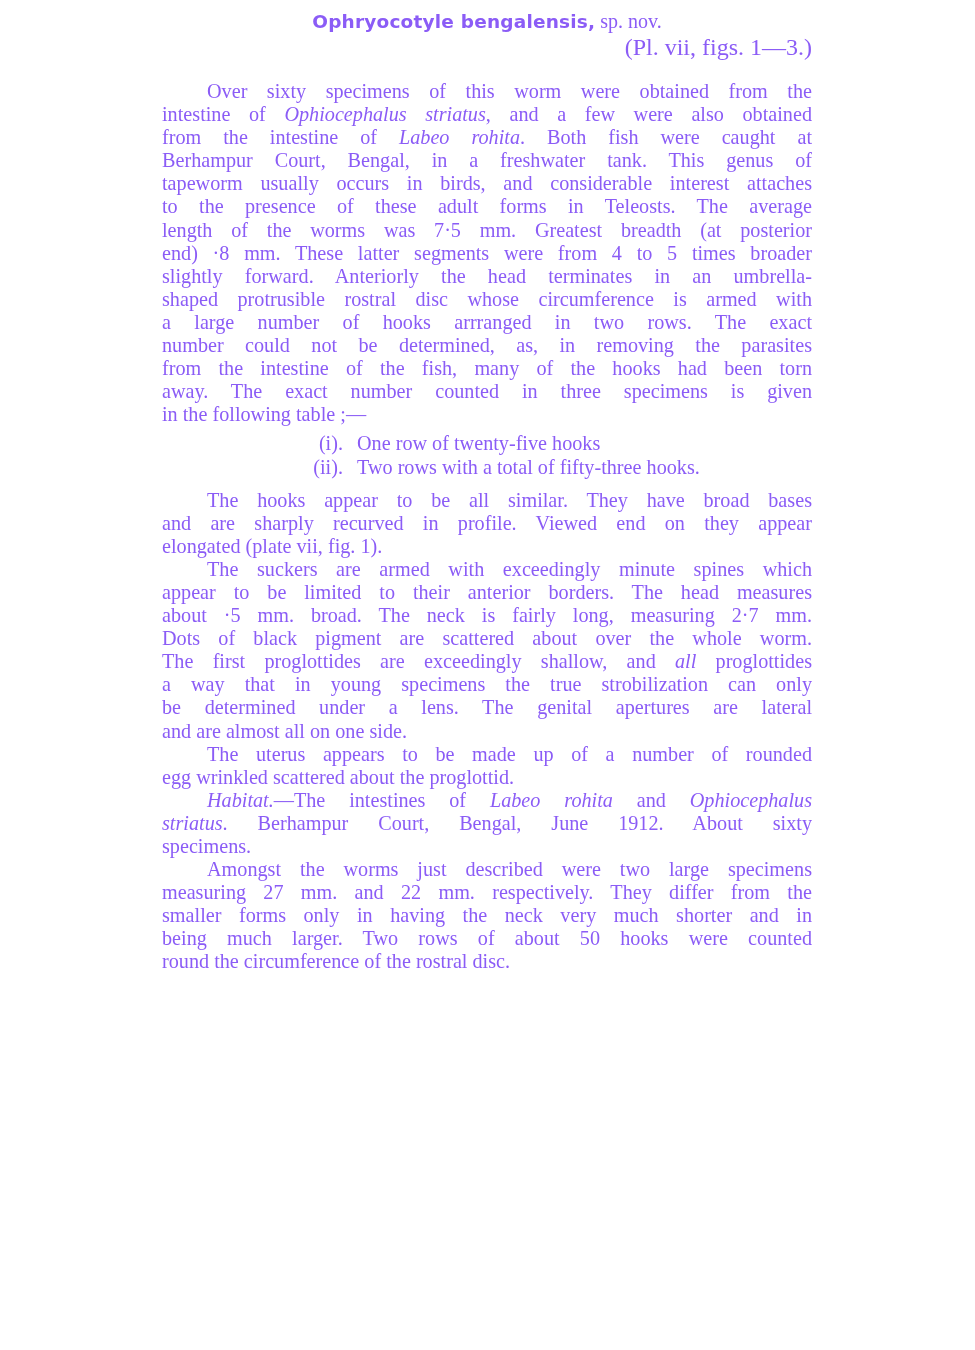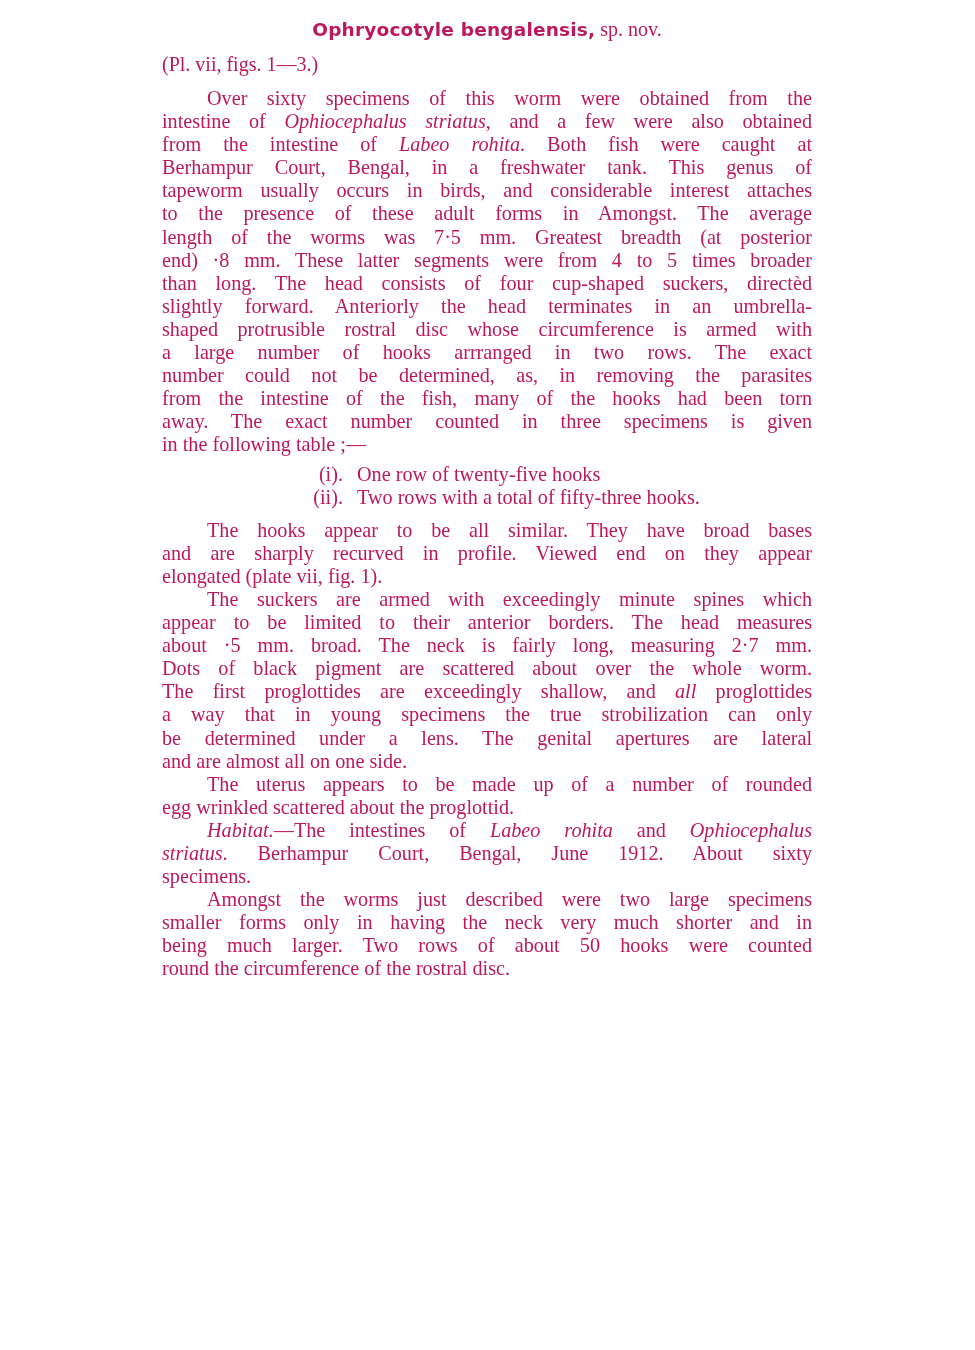--- a/index.html
+++ b/index.html
@@ -1,29 +1,29 @@
 <!DOCTYPE html>
 <html><head>
 <meta charset="utf-8">
 <style>
   html, body { margin: 0; padding: 0; background: #ffffff; }
   body { width: 975px; height: 1350px; position: relative; overflow: hidden; }
   .page {
-    position: absolute; left: 162px; top: 12px; width: 650px;
+    position: absolute; left: 162px; top: 4px; width: 650px;
     font-family: "Liberation Serif", "DejaVu Serif", serif;
-    color: #be185d; font-size: 20.2px; line-height: 23.1px;
+    color: #8b5cf6; font-size: 20.2px; line-height: 23.1px;
   }
   .title {
     text-align: center; margin-top: 4px; height: 26px; line-height: 26px;
     font-size: 20px;
   }
   .title .genus { font-family: "DejaVu Sans", "Liberation Sans", sans-serif; font-weight: bold; font-size: 18.5px; letter-spacing: 0.2px; }
   .title .rest { font-family: "Liberation Serif", serif; }
-  .subtitle { text-align: left; margin-top: 9px; height: 26px; line-height: 26px; font-size: 20px; }
-  .para { margin-top: 10px; }
+  .subtitle { text-align: right; margin-top: 0; height: 26px; line-height: 26px; font-size: 24px; }
+  .para { margin-top: 20px; }
   .line { display: block; text-align: justify; text-align-last: justify; white-space: nowrap; height: 23.1px; }
   .line.last { text-align-last: left; }
   .line.indent { padding-left: 45px; }
   .list { margin-top: 6px; margin-bottom: 10px; }
   .list-item { display: flex; height: 23.1px; }
   .list-num { width: 181px; text-align: right; padding-right: 2px; }
   .list-text { padding-left: 12px; }
   em { font-style: italic; }
 </style>
 </head>
@@ -34,24 +34,23 @@
     <span class="genus">Ophryocotyle bengalensis,</span><span class="rest"> sp. nov.</span>
   </div>
   <div class="subtitle">(Pl. vii, figs. 1—3.)</div>
 
   <div class="para">
       <span class="line indent">Over sixty specimens of this worm were obtained from the</span>
       <span class="line">intestine of <em>Ophiocephalus striatus</em>, and a few were also obtained</span>
       <span class="line">from the intestine of <em>Labeo rohita</em>. Both fish were caught at</span>
       <span class="line">Berhampur Court, Bengal, in a freshwater tank. This genus of</span>
       <span class="line">tapeworm usually occurs in birds, and considerable interest attaches</span>
-      <span class="line">to the presence of these adult forms in Amongst. The average</span>
+      <span class="line">to the presence of these adult forms in Teleosts. The average</span>
       <span class="line">length of the worms was 7·5 mm. Greatest breadth (at posterior</span>
       <span class="line">end) ·8 mm. These latter segments were from 4 to 5 times broader</span>
-      <span class="line">than long. The head consists of four cup-shaped suckers, directèd</span>
       <span class="line">slightly forward. Anteriorly the head terminates in an umbrella-</span>
       <span class="line">shaped protrusible rostral disc whose circumference is armed with</span>
       <span class="line">a large number of hooks arrranged in two rows. The exact</span>
       <span class="line">number could not be determined, as, in removing the parasites</span>
       <span class="line">from the intestine of the fish, many of the hooks had been torn</span>
       <span class="line">away. The exact number counted in three specimens is given</span>
       <span class="line last">in the following table ;—</span>
     </div>
 
   <div class="list">
@@ -84,17 +83,18 @@
       <span class="line indent">The uterus appears to be made up of a number of rounded</span>
       <span class="line last">egg wrinkled scattered about the proglottid.</span>
     </div>
   <div>
       <span class="line indent"><em>Habitat.</em>—The intestines of <em>Labeo rohita</em> and <em>Ophiocephalus</em></span>
       <span class="line"><em>striatus</em>. Berhampur Court, Bengal, June 1912. About sixty</span>
       <span class="line last">specimens.</span>
     </div>
   <div>
       <span class="line indent">Amongst the worms just described were two large specimens</span>
+      <span class="line">measuring 27 mm. and 22 mm. respectively. They differ from the</span>
       <span class="line">smaller forms only in having the neck very much shorter and in</span>
       <span class="line">being much larger. Two rows of about 50 hooks were counted</span>
       <span class="line last">round the circumference of the rostral disc.</span>
     </div>
 </div>
 
 </body></html>

